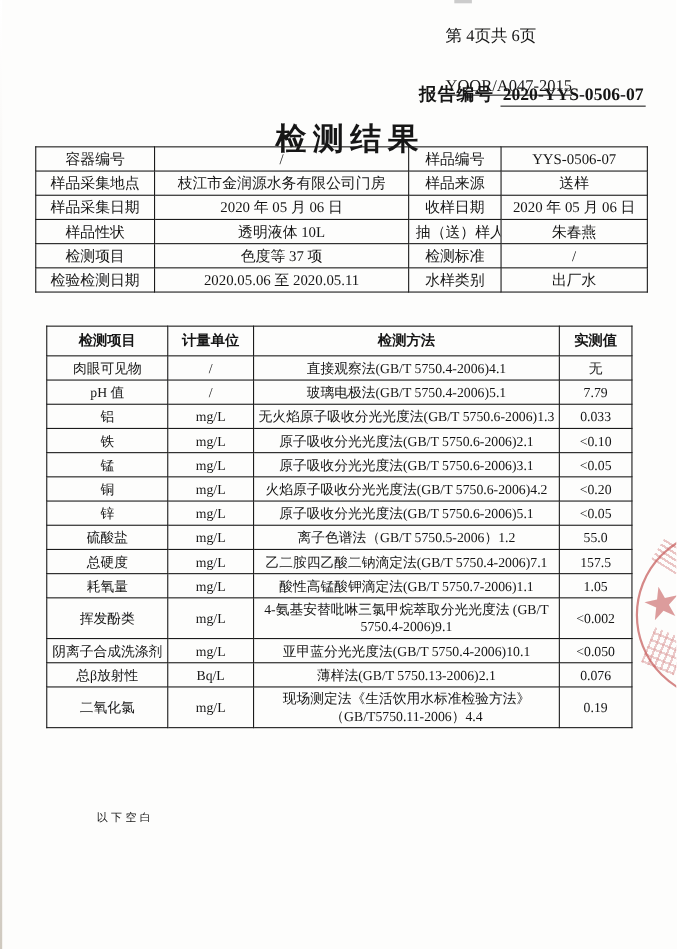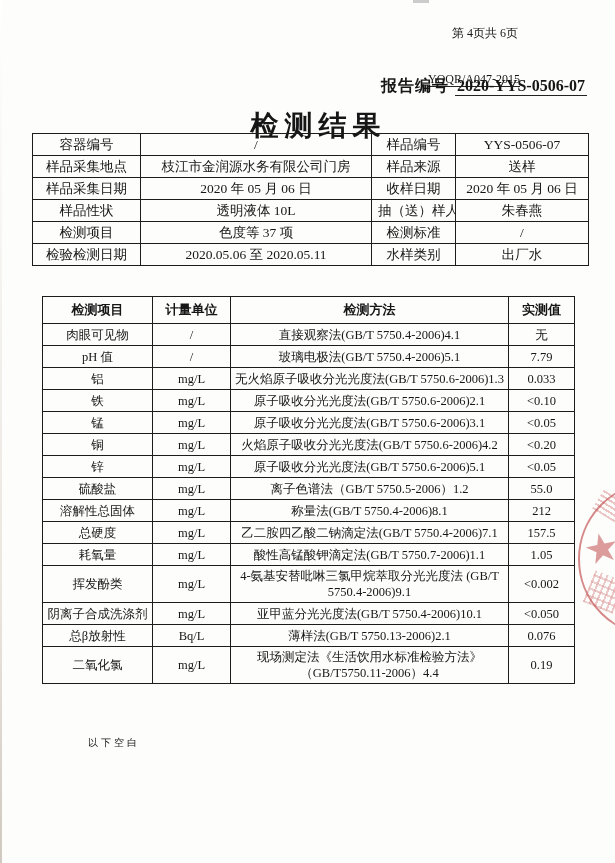--- a/index.html
+++ b/index.html
@@ -4,21 +4,21 @@
 <style>
   html,body{margin:0;padding:0;background:#ffffff;}
   .page{
     position:relative;width:615px;height:863px;background:#fdfdfc;
     overflow:hidden;font-family:"Liberation Serif","DejaVu Serif",serif;color:#161616;
   }
   .left-edge{position:absolute;left:0;top:0;width:2px;height:100%;
     background:linear-gradient(#ffffff 0%,#e9e5de 70%,#cfc9bf 100%);}
   .corner-mark{position:absolute;top:0;left:413px;width:16px;height:3px;background:#cccccc;}
 
-  .hdr{position:absolute;top:25px;right:95px;text-align:right;font-size:12px;line-height:16px;}
+  .hdr{position:absolute;top:25px;right:95px;font-size:15px;line-height:16px;}
   .hdr .pageinfo{padding-right:2px;}
   .hdr .u{border-bottom:1px solid #222;display:inline-block;line-height:14px;margin-top:31px;}
 
   .report-no{position:absolute;top:76px;right:28px;font-size:16px;font-weight:bold;letter-spacing:1px;}
   .report-no .num{border-bottom:1.5px solid #222;padding:0 2px 1px 2px;margin-left:6px;letter-spacing:0;}
 
   .title{position:absolute;top:96px;left:0;width:100%;text-align:center;margin:11px;
     font-size:28px;font-weight:bold;letter-spacing:6px;}
 
   table{border-collapse:collapse;table-layout:fixed;}
@@ -167,26 +167,20 @@
         <td>原子吸收分光光度法(GB/T 5750.6-2006)5.1</td>
         <td>&lt;0.05</td>
       </tr>
       <tr>
         <td>硫酸盐</td>
         <td>mg/L</td>
         <td>离子色谱法（GB/T 5750.5-2006）1.2</td>
         <td>55.0</td>
       </tr>
       <tr>
-        <td>溶解性总固体</td>
-        <td>mg/L</td>
-        <td>称量法(GB/T 5750.4-2006)8.1</td>
-        <td>212</td>
-      </tr>
-      <tr>
         <td>总硬度</td>
         <td>mg/L</td>
         <td>乙二胺四乙酸二钠滴定法(GB/T 5750.4-2006)7.1</td>
         <td>157.5</td>
       </tr>
       <tr>
         <td>耗氧量</td>
         <td>mg/L</td>
         <td>酸性高锰酸钾滴定法(GB/T 5750.7-2006)1.1</td>
         <td>1.05</td>

